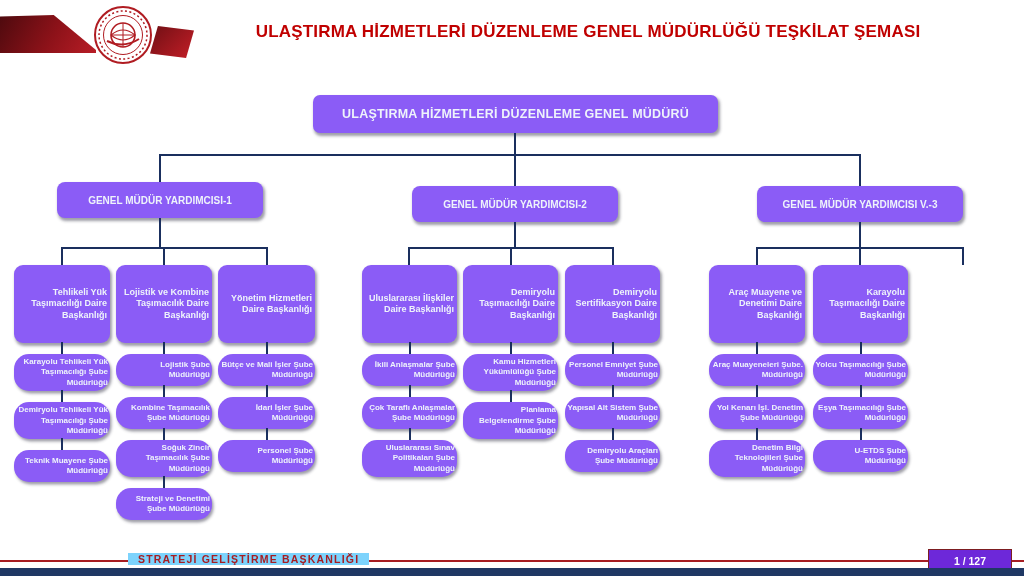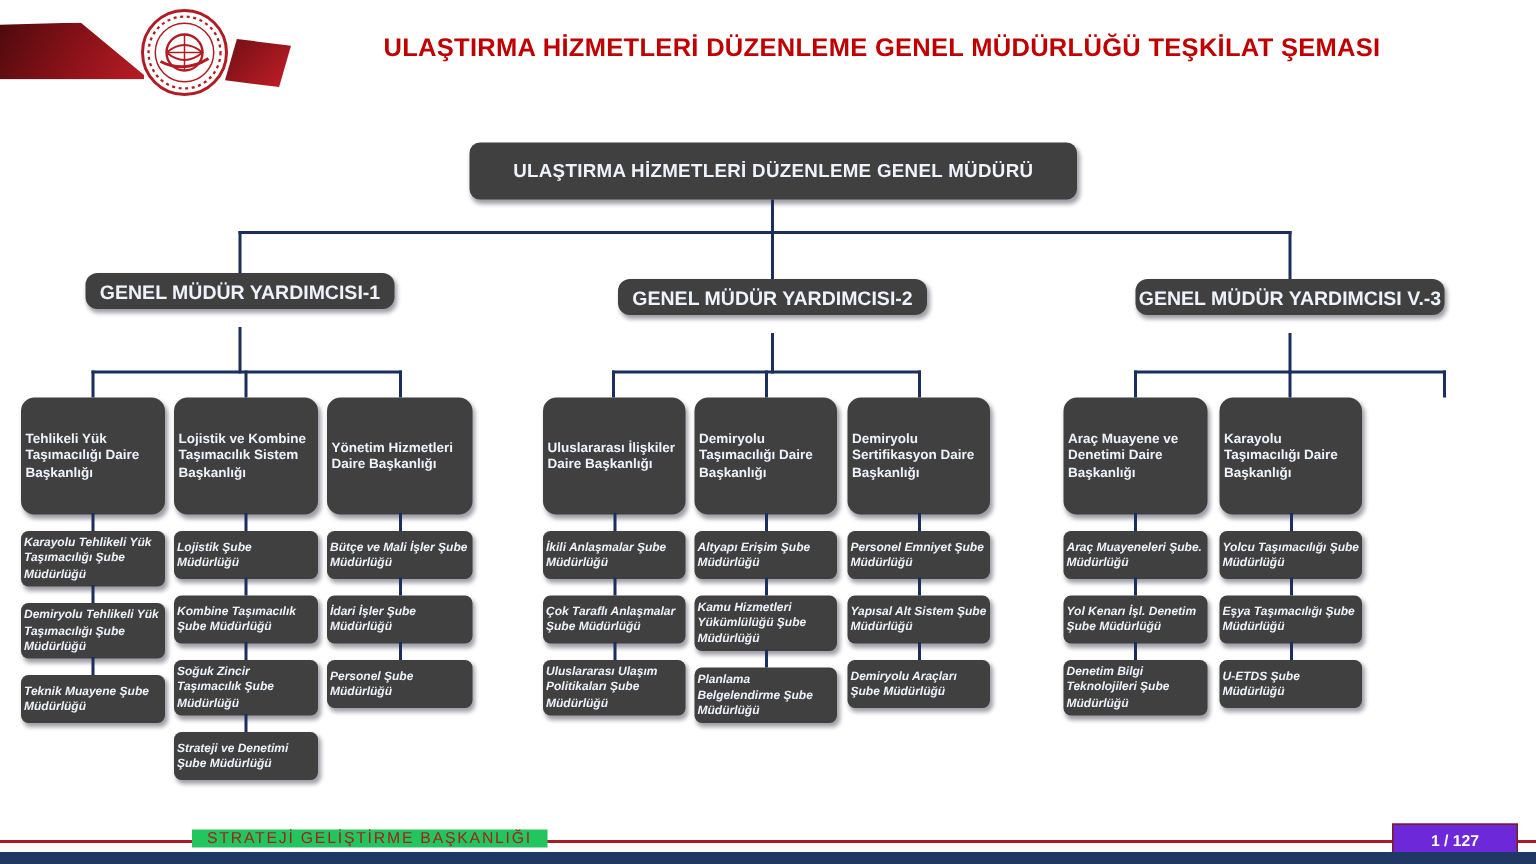--- a/index.html
+++ b/index.html
@@ -24,51 +24,51 @@
   .logo{
     position:absolute;left:93px;top:5px;width:60px;height:60px;
   }
   .title{
     position:absolute;left:198px;top:22px;width:780px;
     color:#c00000;font-weight:bold;font-size:17px;letter-spacing:.2px;
     text-align:center;white-space:nowrap;
   }
   
   .box{
-    background:#404040;color:#eef3fb;border-radius:6px;
-    display:flex;align-items:center;justify-content:center;text-align:left;
+    background:#8b5cf6;color:#eef3fb;border-radius:6px;
+    display:flex;align-items:center;justify-content:center;text-align:right;
     box-shadow:1.5px 2.5px 3px rgba(40,40,60,.45);
   }
   .root{
     position:absolute;left:313px;top:95px;width:405px;height:38px;
     font-weight:bold;font-size:12.5px;border-radius:7px;letter-spacing:.2px;
   }
   .deputy{
-    position:absolute;width:206px;height:24px;
-    font-weight:bold;font-size:13px;border-radius:8px;
+    position:absolute;width:206px;height:36px;
+    font-weight:bold;font-size:10px;border-radius:8px;
   }
   .conn{position:absolute;background:#1a2f5e;}
   .col{position:absolute;top:265px;display:flex;flex-direction:column;align-items:stretch;}
   .dept{
     height:78px;border-radius:9px;font-size:9px;font-weight:600;
     padding:2px 3px;box-sizing:border-box;line-height:1.25;
   }
   .unit{
-    position:relative;margin-top:11px;min-height:32px;border-radius:5px;
-    font-size:8px;font-weight:600;padding:3px 2px;box-sizing:border-box;line-height:1.3;font-style:italic;
+    position:relative;margin-top:11px;min-height:32px;border-radius:15px;
+    font-size:8px;font-weight:600;padding:3px 2px;box-sizing:border-box;line-height:1.3;
   }
   .unit::before{
     content:"";position:absolute;top:-12px;left:calc(50% - 1px);
     width:2px;height:12px;background:#1a2f5e;
   }
   
   .foot-line{position:absolute;left:0;top:560px;width:1024px;height:2px;background:#a61d22;}
   .foot-label{
-    position:absolute;left:128px;top:553px;background:#22c55e;padding:0 10px;
-    color:#a61d22;font-weight:normal;font-size:10.5px;letter-spacing:1.2px;white-space:nowrap;
+    position:absolute;left:128px;top:553px;background:#7dd3fc;padding:0 10px;
+    color:#a61d22;font-weight:bold;font-size:10.5px;letter-spacing:1.2px;white-space:nowrap;
   }
   .page-box{
     position:absolute;left:928px;top:549px;width:82px;height:22px;
     background:#6d28d9;border:1px solid #7c1d21;color:#ffffff;
     font-weight:bold;font-size:10.5px;display:flex;align-items:center;justify-content:center;
   }
   .bottom-bar{position:absolute;left:0;bottom:0;width:1024px;height:8px;background:#1f3864;}
 </style>
 </head>
 <body>
@@ -123,42 +123,41 @@
   <div class="conn" style="left:859px;top:247px;width:2px;height:18px"></div>
   <div class="conn" style="left:962px;top:247px;width:2px;height:18px"></div>
 
   <div class="col" style="left:14px;width:96px">
     <div class="box dept">Tehlikeli Yük Taşımacılığı Daire Başkanlığı</div>
     <div class="box unit">Karayolu Tehlikeli Yük Taşımacılığı Şube Müdürlüğü</div>
     <div class="box unit">Demiryolu Tehlikeli Yük Taşımacılığı Şube Müdürlüğü</div>
     <div class="box unit">Teknik Muayene Şube Müdürlüğü</div>
   </div>
   <div class="col" style="left:116px;width:96px">
-    <div class="box dept">Lojistik ve Kombine Taşımacılık Sistem Başkanlığı</div>
+    <div class="box dept">Lojistik ve Kombine Taşımacılık Daire Başkanlığı</div>
     <div class="box unit">Lojistik Şube Müdürlüğü</div>
     <div class="box unit">Kombine Taşımacılık Şube Müdürlüğü</div>
     <div class="box unit">Soğuk Zincir Taşımacılık  Şube Müdürlüğü</div>
     <div class="box unit">Strateji ve Denetimi Şube Müdürlüğü</div>
   </div>
   <div class="col" style="left:218px;width:97px">
     <div class="box dept">Yönetim Hizmetleri Daire Başkanlığı</div>
     <div class="box unit">Bütçe ve Mali İşler Şube Müdürlüğü</div>
     <div class="box unit">İdari İşler Şube Müdürlüğü</div>
     <div class="box unit">Personel Şube Müdürlüğü</div>
   </div>
 
   <div class="col" style="left:362px;width:95px">
     <div class="box dept">Uluslararası İlişkiler Daire Başkanlığı</div>
     <div class="box unit">İkili  Anlaşmalar Şube Müdürlüğü</div>
     <div class="box unit">Çok Taraflı Anlaşmalar Şube Müdürlüğü</div>
-    <div class="box unit">Uluslararası Ulaşım Politikaları  Şube Müdürlüğü</div>
+    <div class="box unit">Uluslararası Sınav Politikaları  Şube Müdürlüğü</div>
   </div>
   <div class="col" style="left:463px;width:95px">
     <div class="box dept">Demiryolu Taşımacılığı Daire Başkanlığı</div>
-    <div class="box unit">Altyapı Erişim Şube Müdürlüğü</div>
     <div class="box unit">Kamu Hizmetleri Yükümlülüğü Şube Müdürlüğü</div>
     <div class="box unit">Planlama Belgelendirme Şube Müdürlüğü</div>
   </div>
   <div class="col" style="left:565px;width:95px">
     <div class="box dept">Demiryolu Sertifikasyon Daire Başkanlığı</div>
     <div class="box unit">Personel Emniyet Şube Müdürlüğü</div>
     <div class="box unit">Yapısal Alt Sistem Şube Müdürlüğü</div>
     <div class="box unit">Demiryolu Araçları Şube Müdürlüğü</div>
   </div>
 

